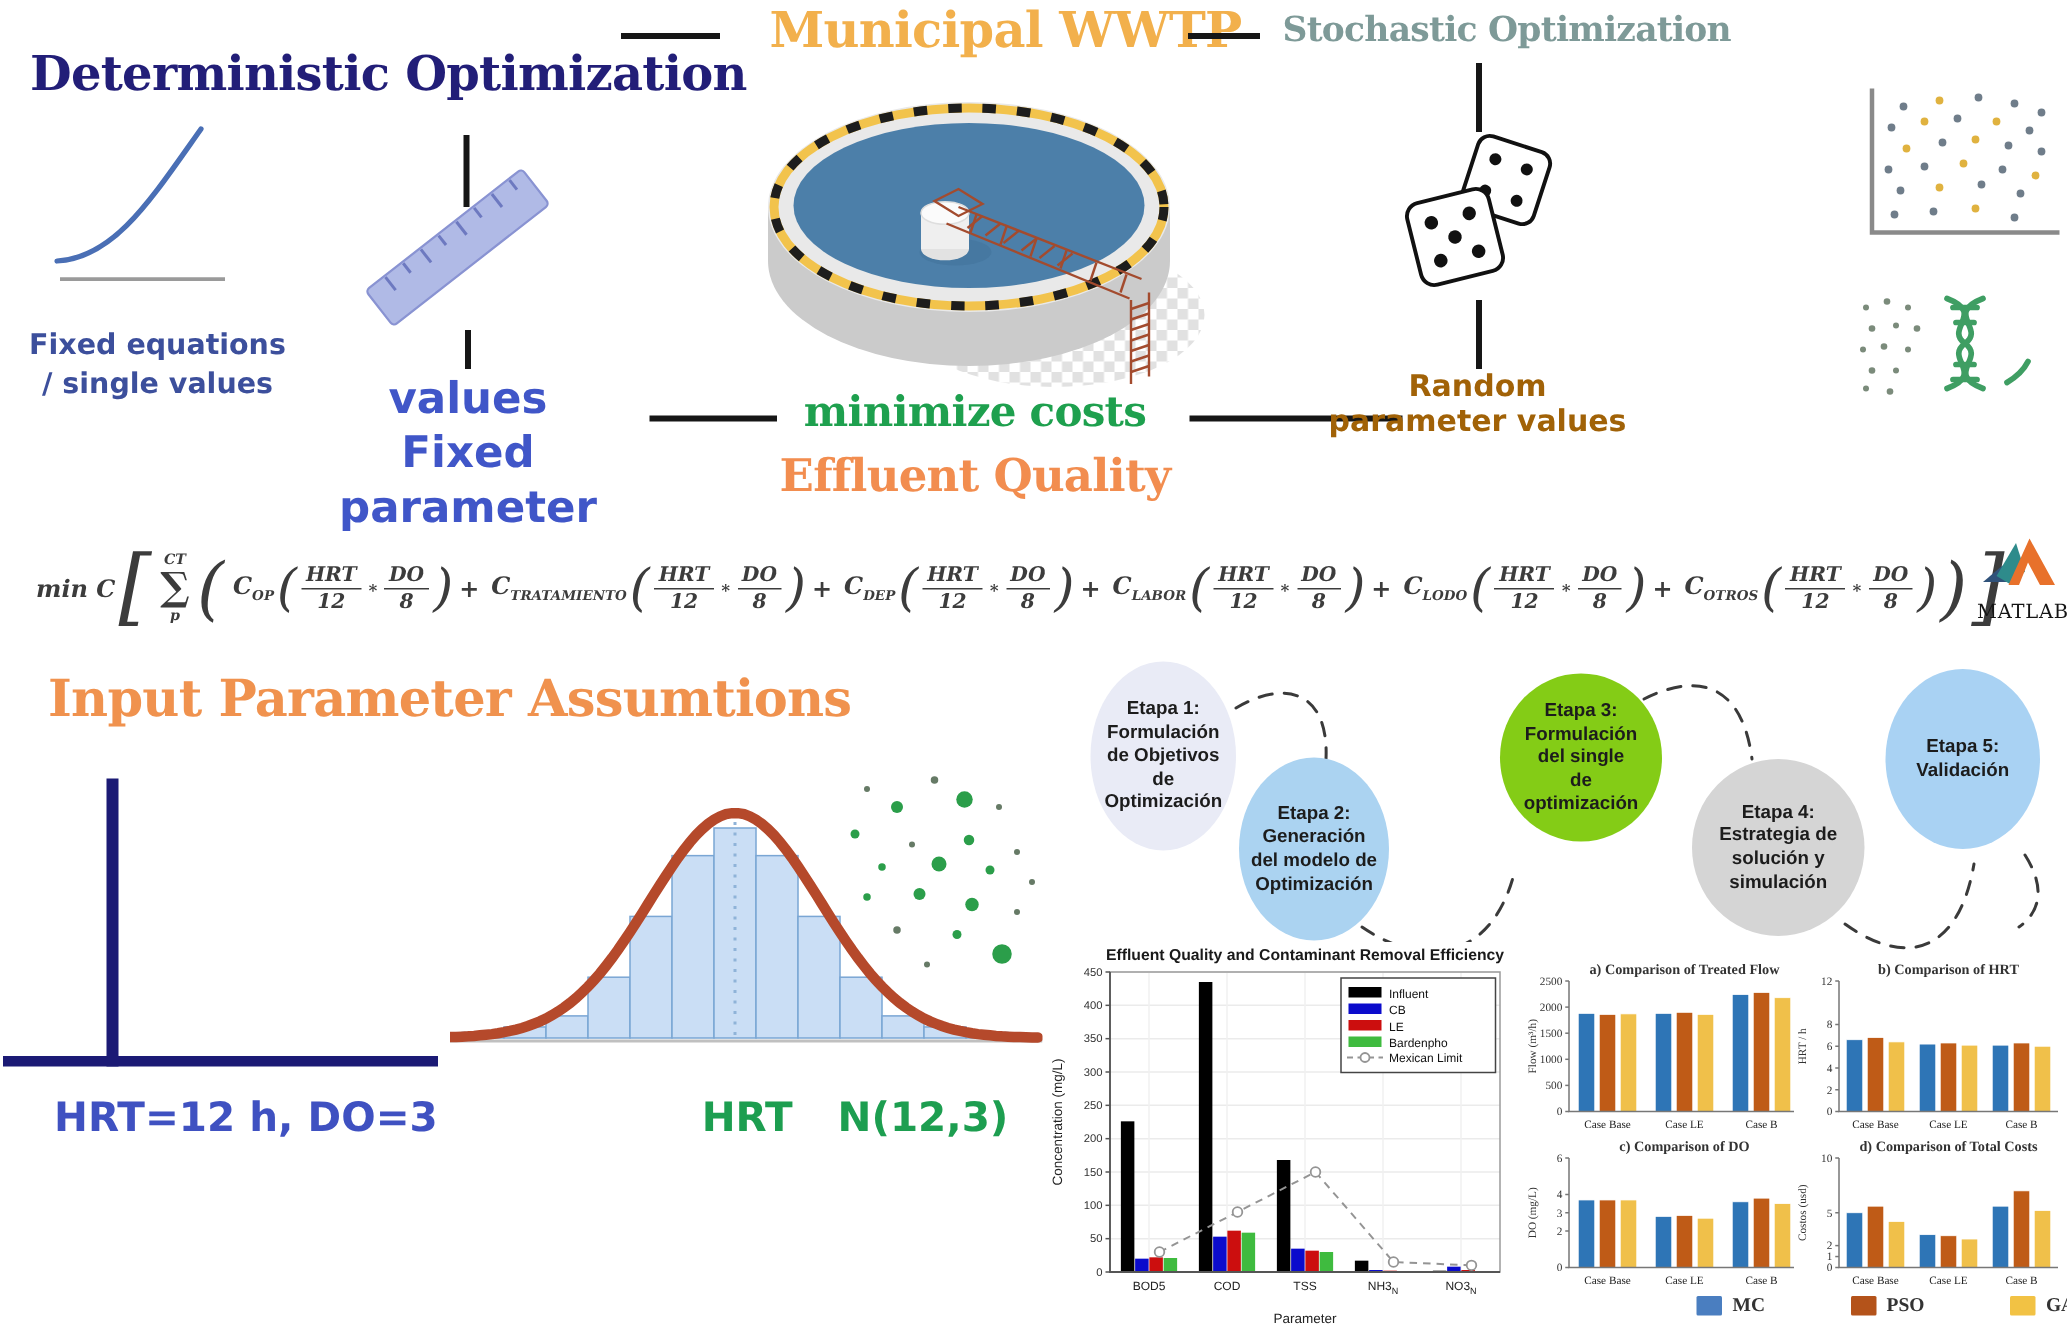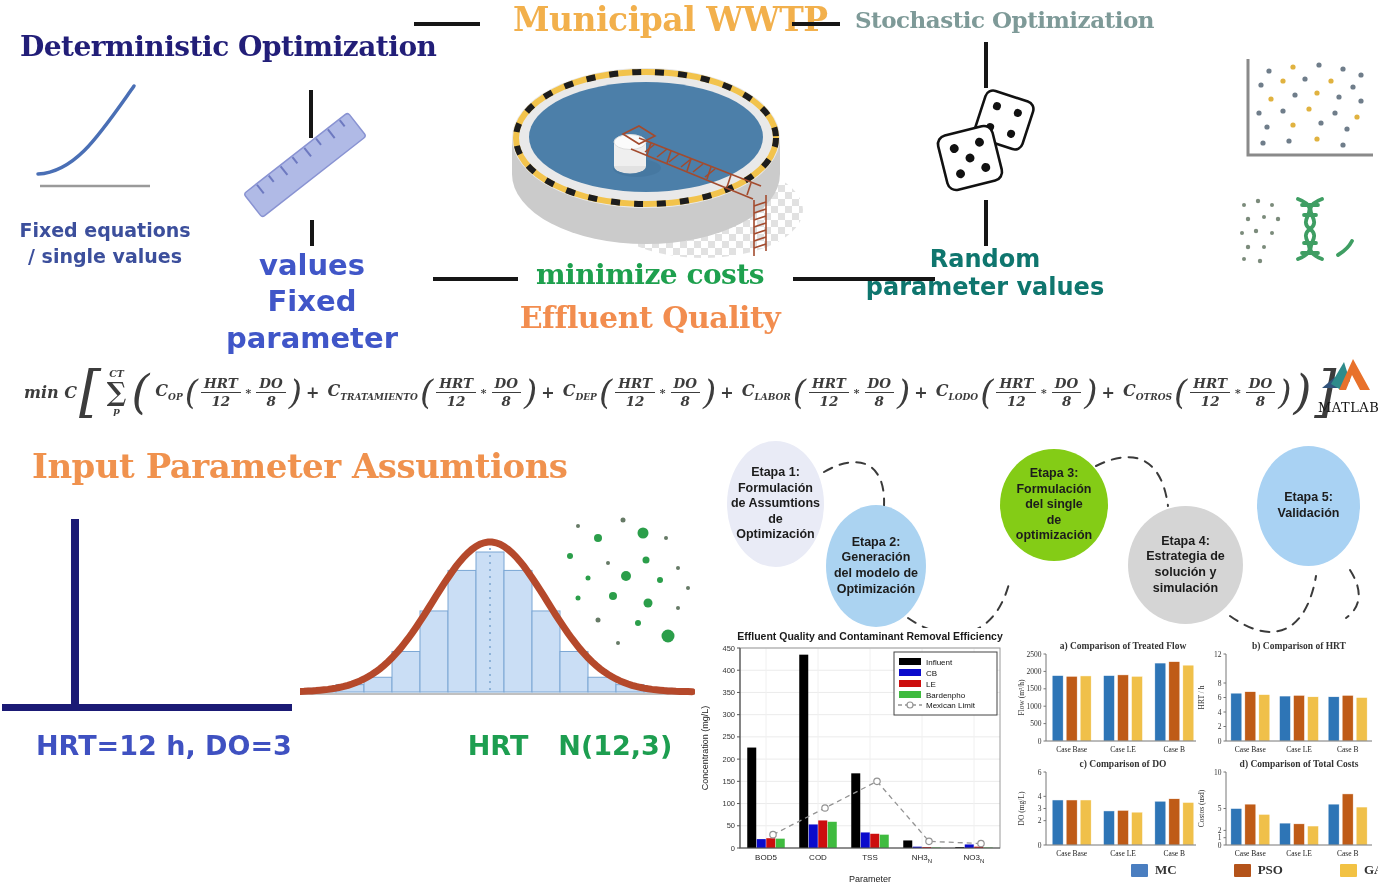--- a/index.html
+++ b/index.html
@@ -36,21 +36,21 @@
   #alg-legend{display:flex;align-items:center;gap:26px;font-family:"Liberation Serif",serif;
               font-weight:bold;font-size:13px;color:#333;}
   #alg-legend .sw{width:17px;height:13px;display:inline-block;margin-right:7px;border-radius:1px;}
   #alg-legend .it{display:flex;align-items:center;margin-left:31px;}
 </style>
 </head>
 <body>
 
 <div id="canvas">
 
-  <div class="abs slab" style="left:20px;top:4px;font-size:28px;color:#221e78;margin-top:26px;">Deterministic Optimization</div>
+  <div class="abs slab" style="left:20px;top:4px;font-size:32px;color:#221e78;margin-top:26px;">Deterministic Optimization</div>
   <div class="abs line" style="left:414px;top:22px;width:66px;height:4px;"></div>
   <div class="abs slab" style="left:513px;top:0px;font-size:33px;color:#f2b04c;">Municipal WWTP</div>
   <div class="abs line" style="left:792px;top:22px;width:48px;height:4px;"></div>
   <div class="abs slab" style="left:855px;top:6px;font-size:23px;color:#7e9a98;">Stochastic Optimization</div>
 
   <svg class="abs" style="left:28px;top:72px;" width="135" height="125" viewBox="0 0 135 125">
     <path d="M10,102 C48,100 72,62 106,14" stroke="#4a6fb5" stroke-width="3.5" fill="none" stroke-linecap="round"></path>
     <path d="M12,114 H122" stroke="#9a9a9a" stroke-width="2.5"></path>
   </svg>
   <div class="abs rsans ctr" style="left:10px;top:218px;width:190px;font-size:19px;color:#3c4f9c;line-height:1.35;">
@@ -144,21 +144,21 @@
     <g transform="translate(42,74) rotate(-14)">
       <rect x="-28" y="-28" width="56" height="56" rx="9" fill="#fff" stroke="#111" stroke-width="2.6"></rect>
       <circle cx="-13" cy="-13" r="4.5" fill="#111"></circle>
         <circle cx="13" cy="-13" r="4.5" fill="#111"></circle>
       <circle cx="0" cy="0" r="4.5" fill="#111"></circle>
       <circle cx="-13" cy="13" r="4.5" fill="#111"></circle>
         <circle cx="13" cy="13" r="4.5" fill="#111"></circle>
     </g>
   </svg>
   <div class="abs line" style="left:984px;top:200px;width:4px;height:46px;"></div>
-  <div class="abs rsans ctr" style="left:845px;top:246px;width:280px;font-size:24px;color:#0f766e;line-height:1.15;">
+  <div class="abs rsans ctr" style="left:845px;top:246px;width:280px;font-size:20px;color:#a16207;line-height:1.15;">
     <div>Random</div>
     <div>parameter values</div>
   </div>
 
   <svg class="abs" style="left:1235px;top:55px;" width="143" height="108" viewBox="0 0 143 108">
     <path d="M13,4 V100 H138" stroke="#8a8a8a" stroke-width="3" fill="none"></path>
     <g>
       <circle cx="34" cy="16" r="2.6" fill="#6f7d8a"></circle>
         <circle cx="58" cy="12" r="2.6" fill="#e0b23f"></circle>
       <circle cx="84" cy="10" r="2.6" fill="#6f7d8a"></circle>
@@ -376,21 +376,21 @@
       <path d="M 1096,466 C 1136,446 1162,460 1168,506"></path>
       <path d="M 1230,616 C 1272,646 1306,634 1316,576"></path>
       <path d="M 1350,570 C 1364,592 1360,608 1346,618"></path>
     </g>
   </svg>
   <div id="etapas">
       <div class="etapa" style="left: 727px; top: 441px; width: 97px; height: 126px; background: rgb(233, 235, 246);">
         <div>
           <div>Etapa 1:</div>
           <div>Formulación</div>
-          <div>de Assumtions</div>
+          <div>de Objetivos</div>
           <div>de</div>
           <div>Optimización</div>
         </div>
       </div>
       <div class="etapa" style="left: 826px; top: 505px; width: 100px; height: 122px; background: rgb(171, 211, 241);">
         <div>
           <div>Etapa 2:</div>
           <div>Generación</div>
           <div>del modelo de</div>
           <div>Optimización</div>

